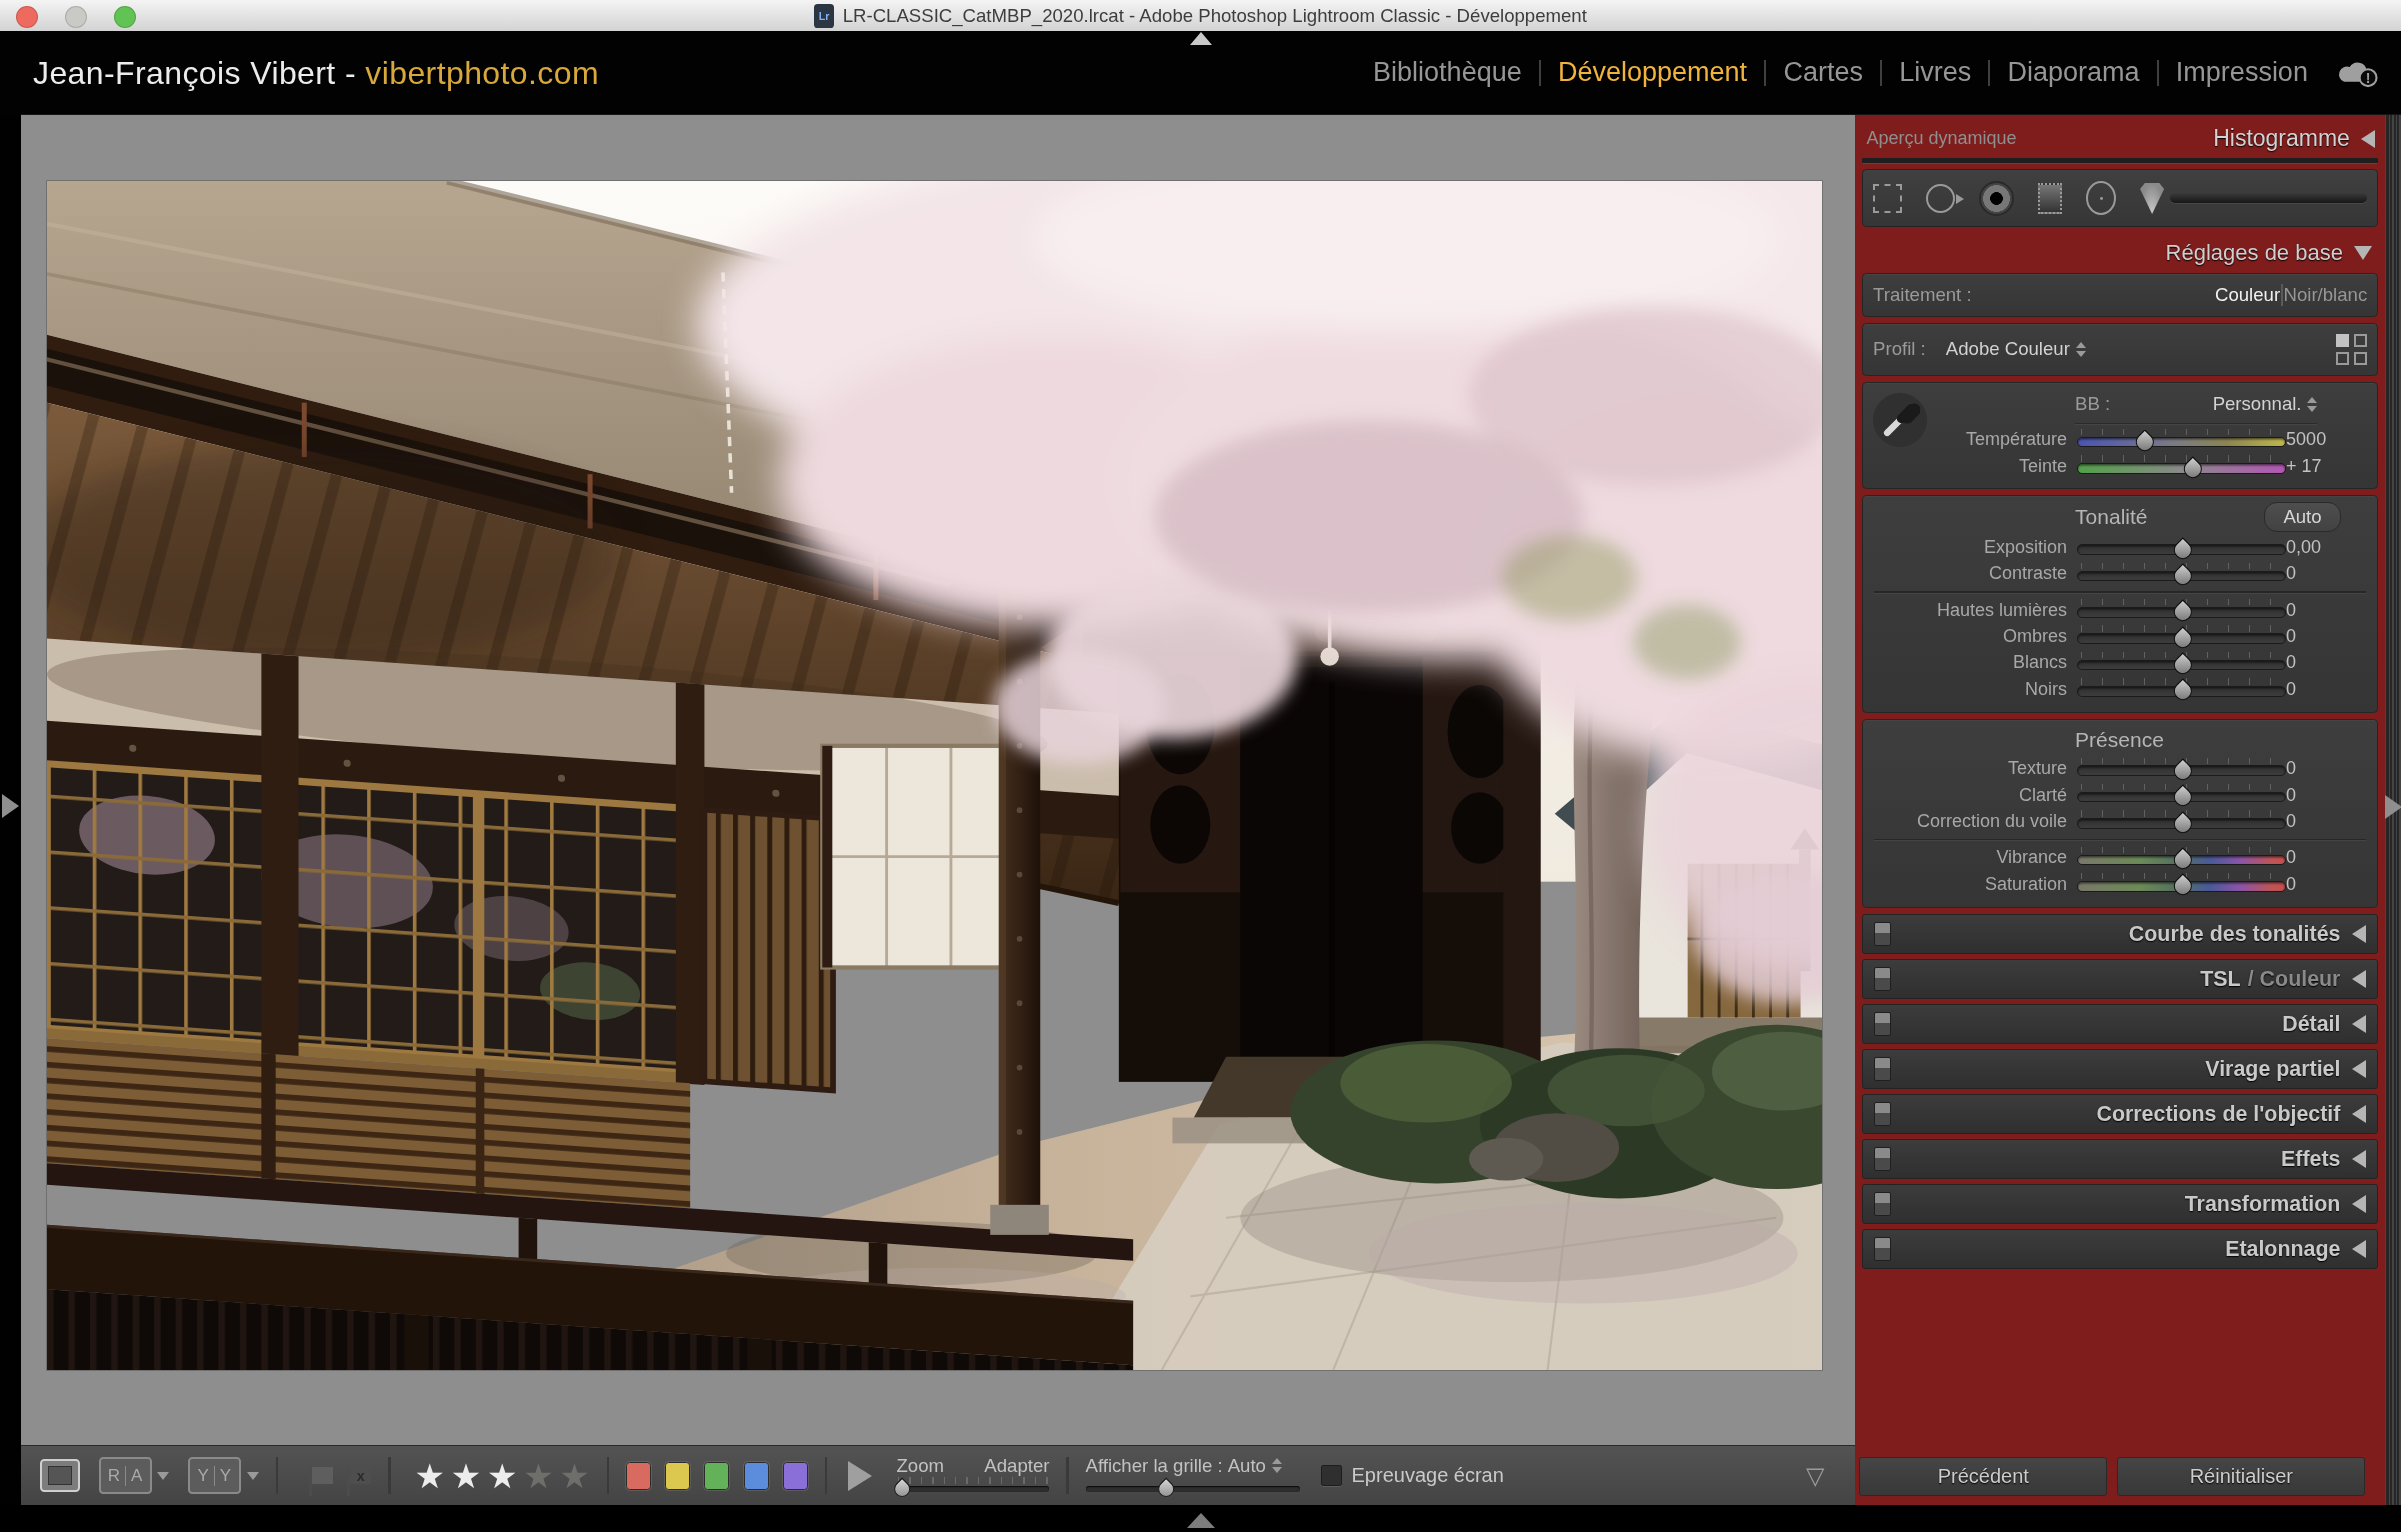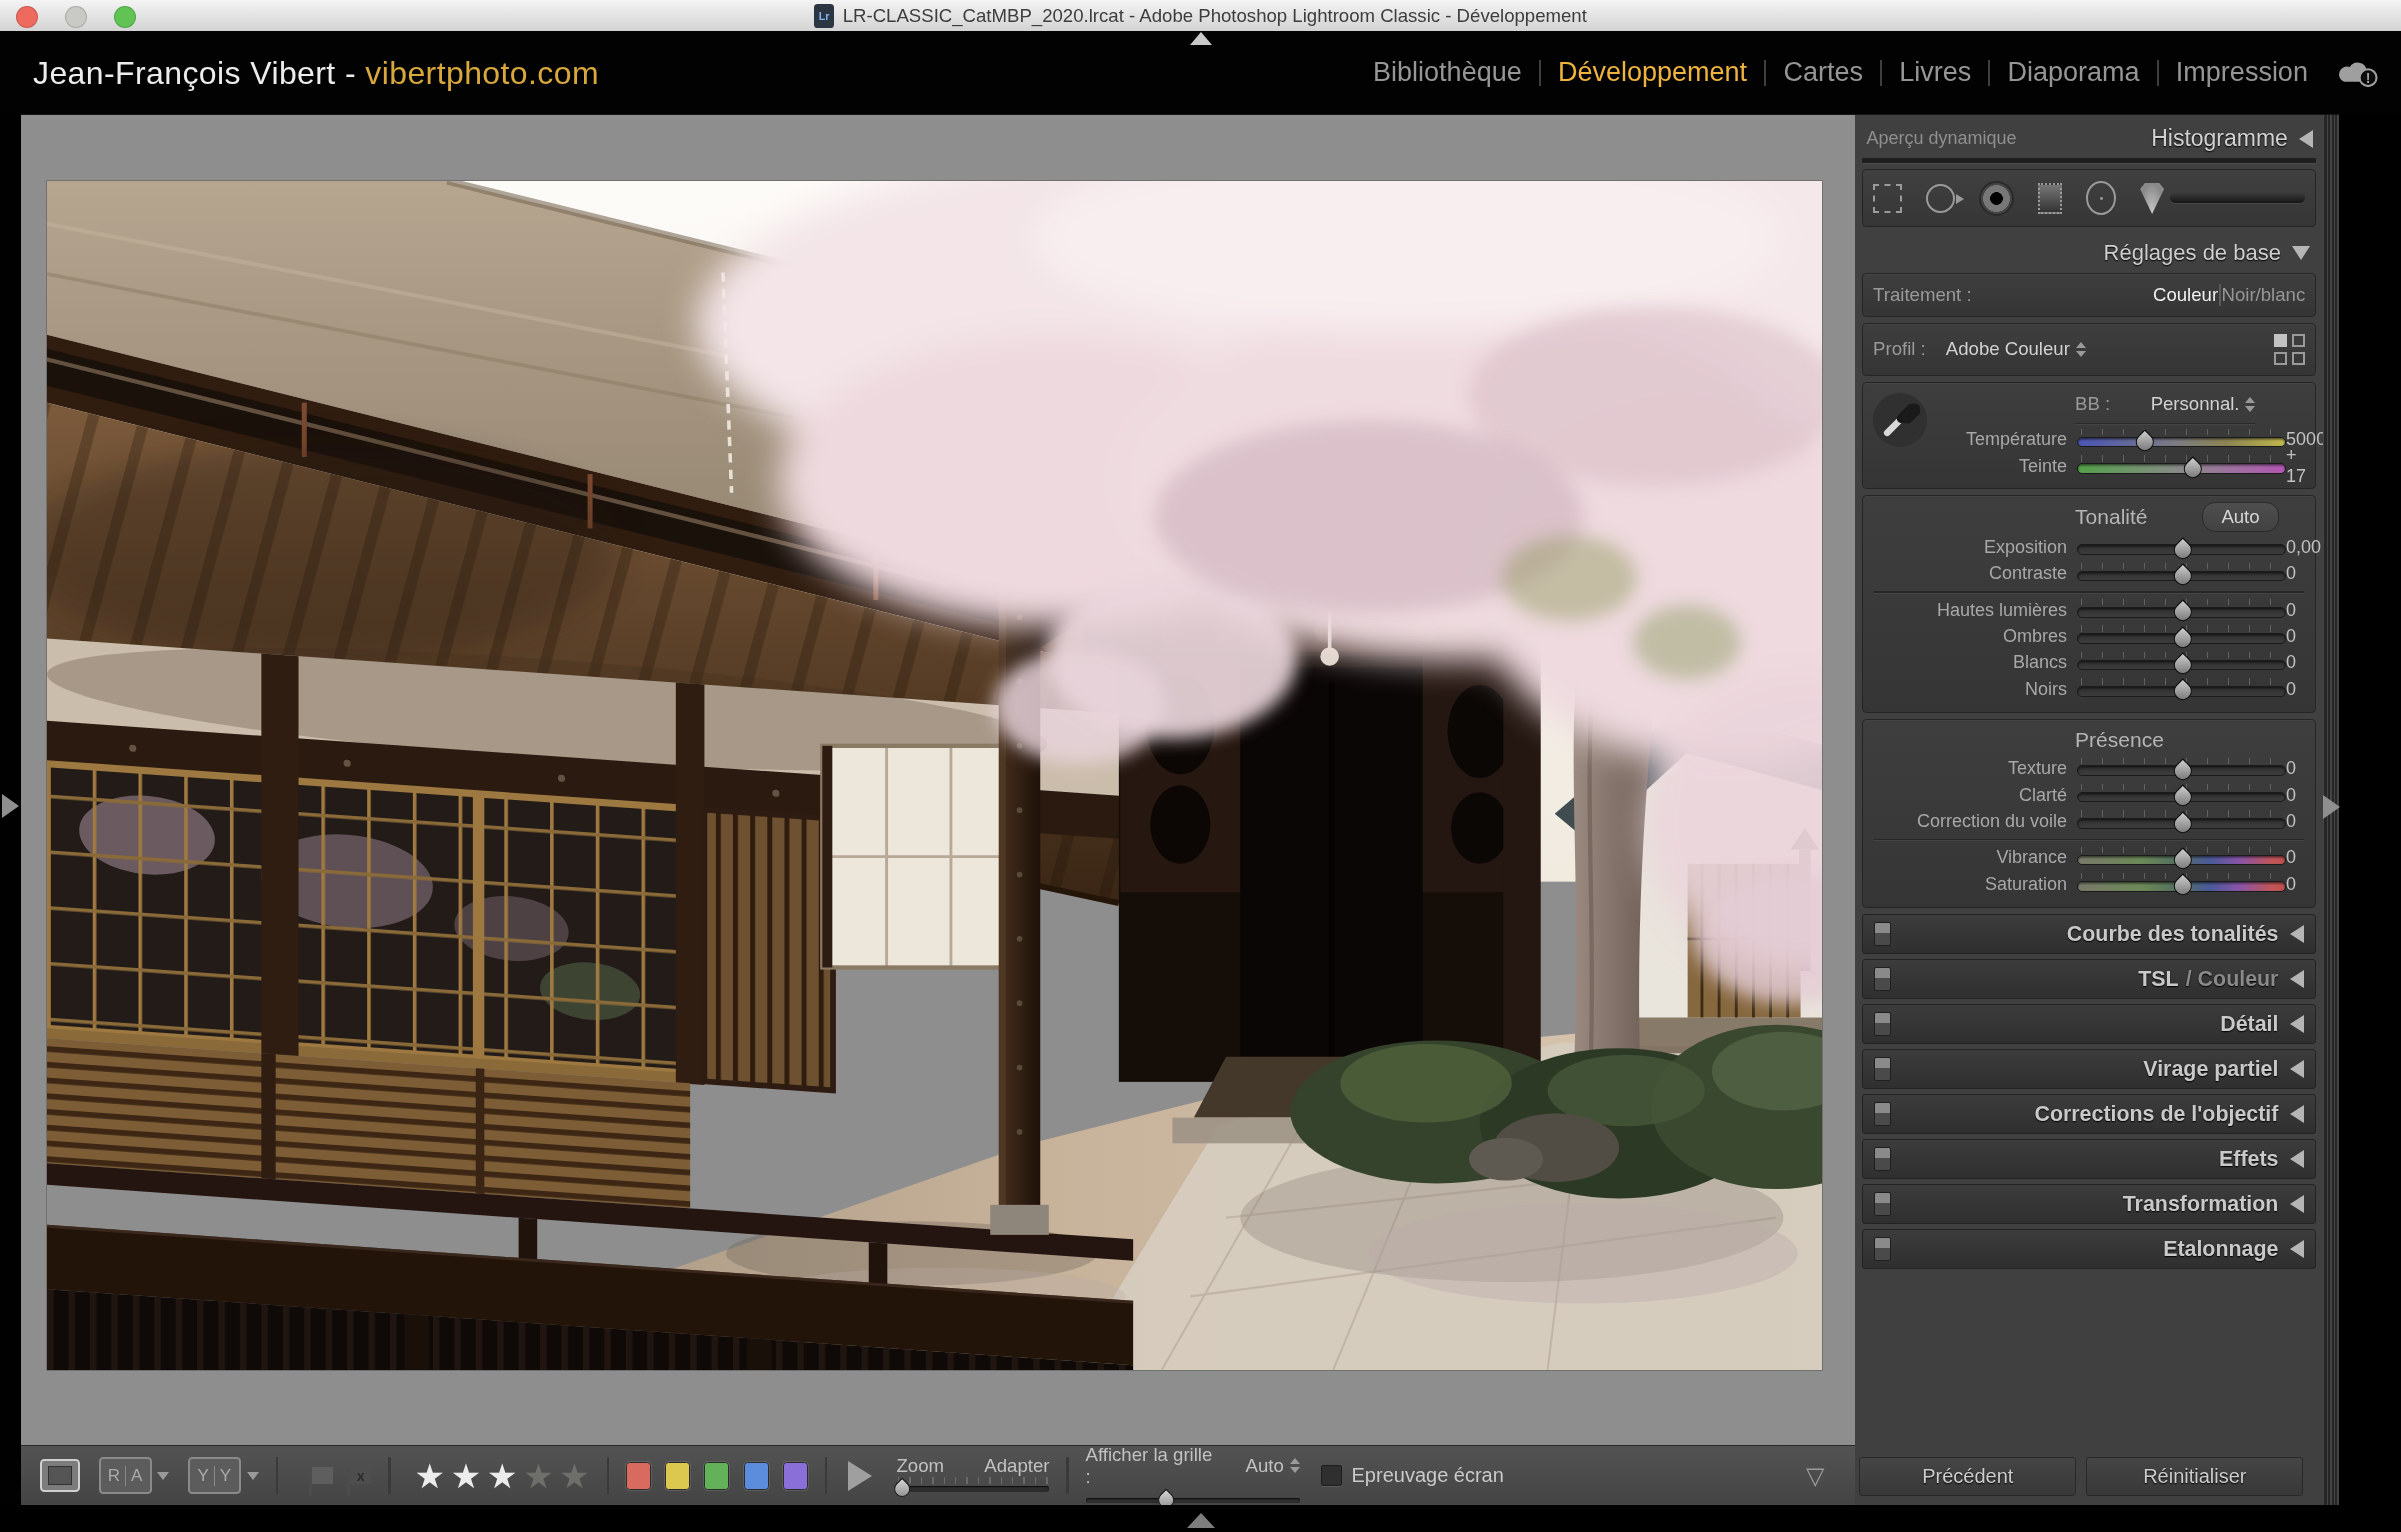--- a/index.html
+++ b/index.html
@@ -67,31 +67,31 @@
   .chip{width:23px;height:26px;border-radius:3.6px;border:1.4px solid #2c2c2c;box-shadow:0 0 0 0.7px rgba(255,255,255,.15);}
   .play{width:0;height:0;border-top:15.7px solid transparent;border-bottom:15.7px solid transparent;border-left:24px solid #9f9f9f;margin-left:4.3px;flex:none;}
   .sl-group{display:flex;flex-direction:column;justify-content:center;gap:4.3px;flex:none;}
   .sl-labels{display:flex;justify-content:space-between;font-size:18.6px;color:#c2c2c2;}
   .mini-track{position:relative;height:15.7px;}
   .mini-track .bar{position:absolute;left:0;right:0;top:5.7px;height:5.7px;background:#2e2e2e;border-radius:2.9px;box-shadow:inset 0 0.7px 1.4px #000;}
   .mini-ticks{position:absolute;left:1.4px;right:1.4px;top:-4.3px;height:7.1px;
     background:repeating-linear-gradient(90deg,#6a6a6a 0 1.4px,transparent 1.4px 11.4px);}
   .mini-thumb{position:absolute;top:0;width:14.3px;height:14.3px;margin-left:-7.1px;
     background:linear-gradient(135deg,#d6d6d6,#8a8a8a);border:1.4px solid #1c1c1c;border-radius:0 50% 50% 50%;transform:rotate(45deg);}
-  .grid-label-row{display:flex;align-items:center;gap:23px;font-size:18.6px;color:#c2c2c2;}
+  .grid-label-row{display:flex;align-items:center;gap:5px;font-size:18.6px;color:#c2c2c2;}
   .updn{display:inline-flex;flex-direction:column;gap:2.9px;margin-left:5.7px;}
   .updn i{width:0;height:0;border-left:5.7px solid transparent;border-right:5.7px solid transparent;}
   .updn .u{border-bottom:6.4px solid #9a9a9a;}
   .updn .d{border-top:6.4px solid #9a9a9a;}
   .checkbox{width:18.6px;height:18.6px;background:#2f2f2f;border:1.4px solid #1d1d1d;border-radius:2.1px;box-shadow:0 0.7px 0 rgba(255,255,255,.15);flex:none;margin-left:21.4px;}
   .softproof{font-size:20px;color:#c9c9c9;margin-left:10px;}
   .tb-dd{margin-left:auto;margin-right:31px;color:#9a9a9a;font-size:24px;flex:none;}
 
   
-  .rightpanel{position:absolute;left:1855px;top:114px;width:484px;bottom:27px;background:#404040;
+  .rightpanel{position:absolute;left:1855px;top:114px;width:546px;bottom:27px;background:#7f1d1d;
     border-top:1.4px solid #161616;box-sizing:border-box;color:#a8a8a8;}
   .ribbed{position:absolute;right:0;top:0;bottom:0;width:15.7px;
     background:repeating-linear-gradient(90deg,#444 0 1.4px,#262626 1.4px 3.6px);}
   .edge-right{position:absolute;right:-1.4px;top:680px;}
   .pcontent{position:absolute;left:0;top:0;right:15.7px;bottom:0;overflow:hidden;}
   .phead{display:flex;align-items:center;padding:10px 10px 4.3px 11.4px;}
   .smartpreview{font-size:18px;color:#8f8f8f;}
   .phead .spacer{flex:1;}
   .ptitle{font-size:23px;color:#d2d2d2;text-shadow:0 1.4px 1.4px #000;}
   .tri-l{width:0;height:0;border-top:9.3px solid transparent;border-bottom:9.3px solid transparent;border-right:14.3px solid #b5b5b5;margin-left:11.4px;}

